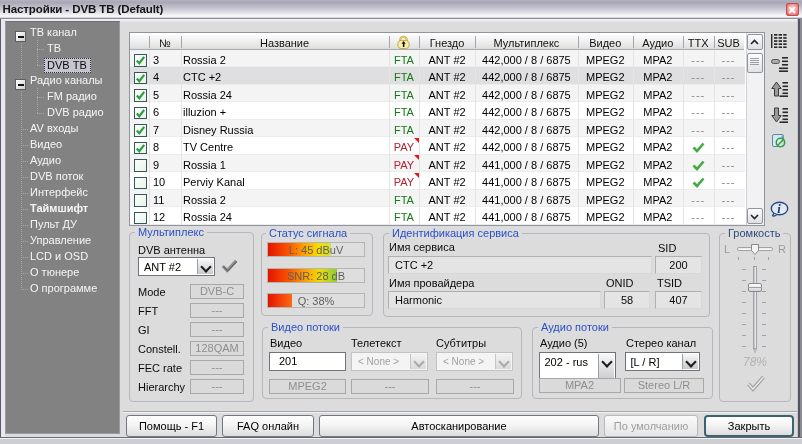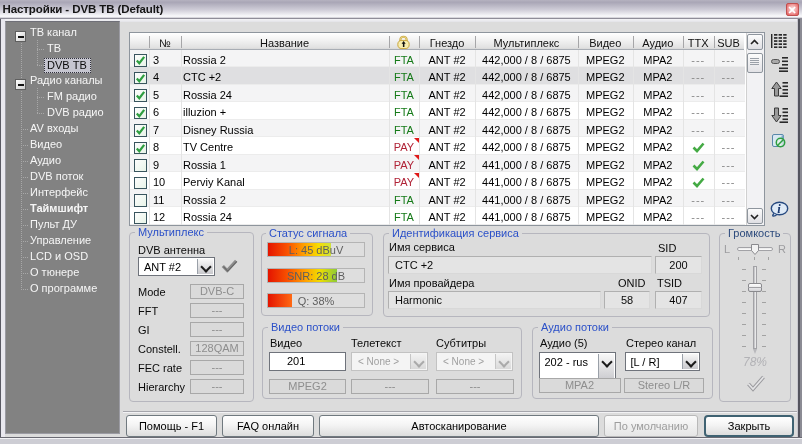--- a/index.html
+++ b/index.html
@@ -432,32 +432,32 @@
     <div class="bartxt">Q: 38%</div>
   </div>
 
 <div class="group" style="left:383px;top:233px;width:327px;height:84px;"></div>
 <div class="gcap" style="left:389px;top:227px;">Идентификация сервиса</div>
 <div class="lbl" style="left:389px;top:241px;">Имя сервиса</div>
 <div class="lbl" style="left:658px;top:242px;">SID</div>
 <div class="lfield" style="left:388px;top:256px;width:264px;height:18px;line-height:16px;padding-left:6px;">CTC +2</div>
 <div class="lfield" style="left:655px;top:256px;width:47px;height:18px;line-height:16px;text-align:center;">200</div>
 <div class="lbl" style="left:389px;top:277px;">Имя провайдера</div>
-<div class="lbl" style="left:606px;top:277px;margin-left:12px;">ONID</div>
+<div class="lbl" style="left:606px;top:277px;">ONID</div>
 <div class="lbl" style="left:657px;top:277px;">TSID</div>
 <div class="lfield" style="left:388px;top:291px;width:213px;height:18px;line-height:16px;padding-left:6px;">Harmonic</div>
 <div class="lfield" style="left:604px;top:291px;width:46px;height:18px;line-height:16px;text-align:center;">58</div>
 <div class="lfield" style="left:655px;top:291px;width:47px;height:18px;line-height:16px;text-align:center;">407</div>
 
 <div class="group" style="left:262px;top:327px;width:260px;height:72px;"></div>
 <div class="gcap" style="left:268px;top:321px;">Видео потоки</div>
 <div class="lbl" style="left:270px;top:337px;">Видео</div>
 <div class="lbl" style="left:351px;top:337px;">Телетекст</div>
 <div class="lbl" style="left:436px;top:337px;">Субтитры</div>
-<div class="wfield" style="left:269px;top:352px;width:77px;height:19px;line-height:17px;padding-left:17px;">201</div>
+<div class="wfield" style="left:269px;top:352px;width:77px;height:19px;line-height:17px;padding-left:9px;">201</div>
 <div class="dcombo" style="left:351px;top:352px;width:77px;height:19px;">
     <span style="position:absolute;left:6px;top:3px;">&lt; None &gt;</span>
     <div class="dbtn"></div>
   </div>
 <div class="dcombo" style="left:436px;top:352px;width:77px;height:19px;">
     <span style="position:absolute;left:6px;top:3px;">&lt; None &gt;</span>
     <div class="dbtn"></div>
   </div>
 <div class="rofield" style="left:269px;top:379px;width:77px;height:15px;line-height:13px;">MPEG2</div>
 <div class="rofield" style="left:351px;top:379px;width:78px;height:15px;line-height:13px;">---</div>

